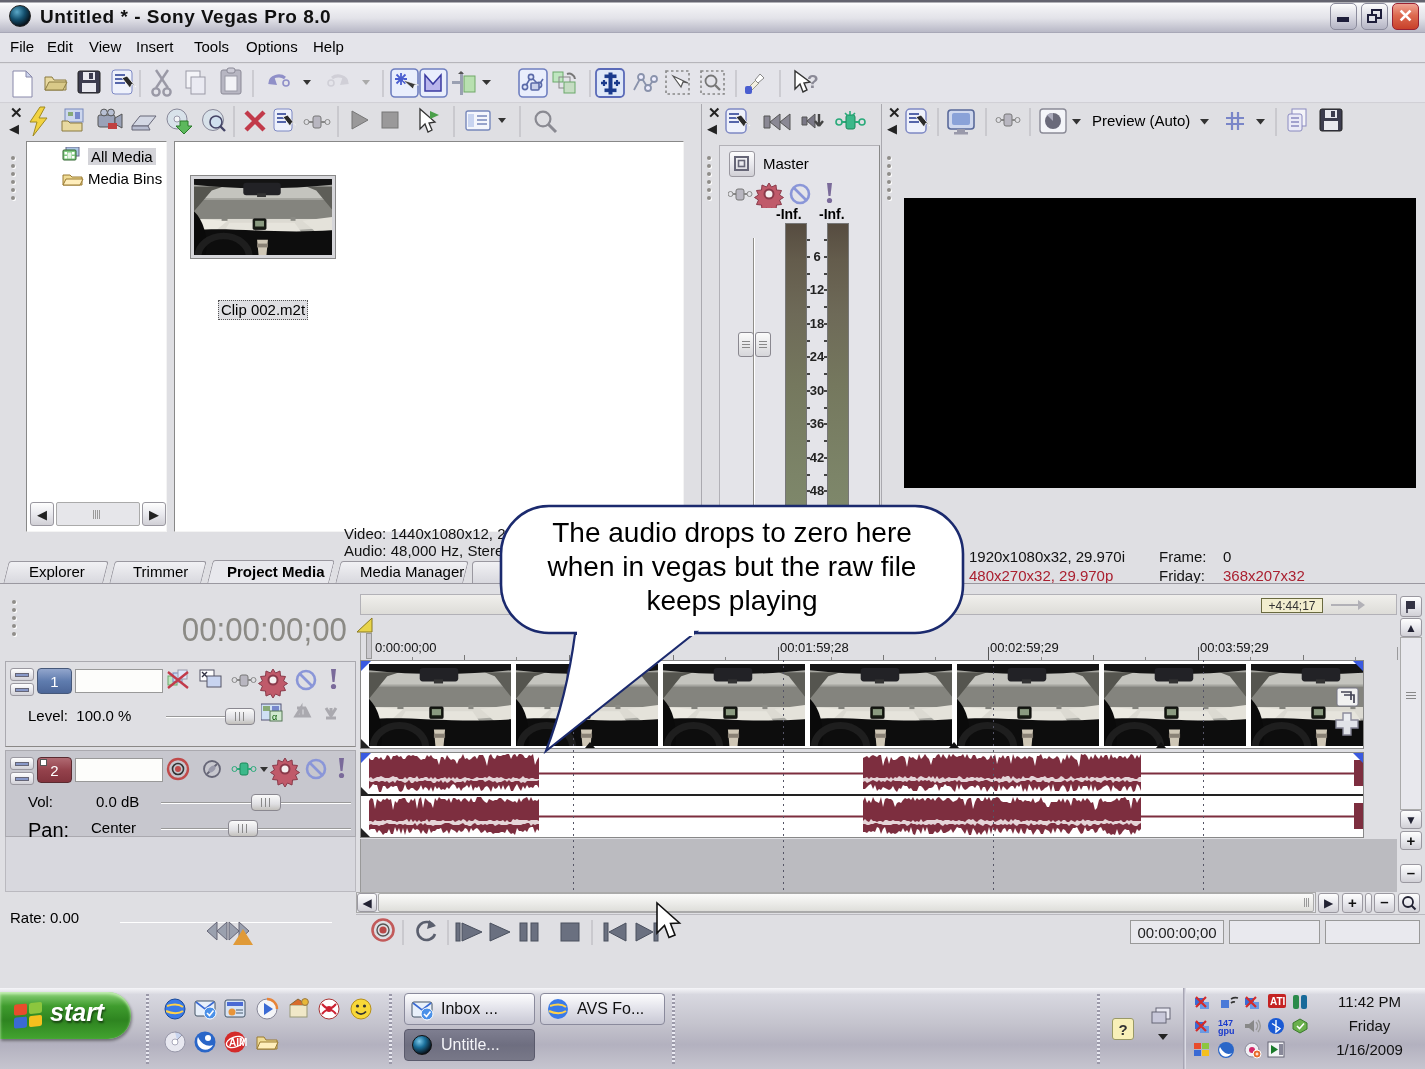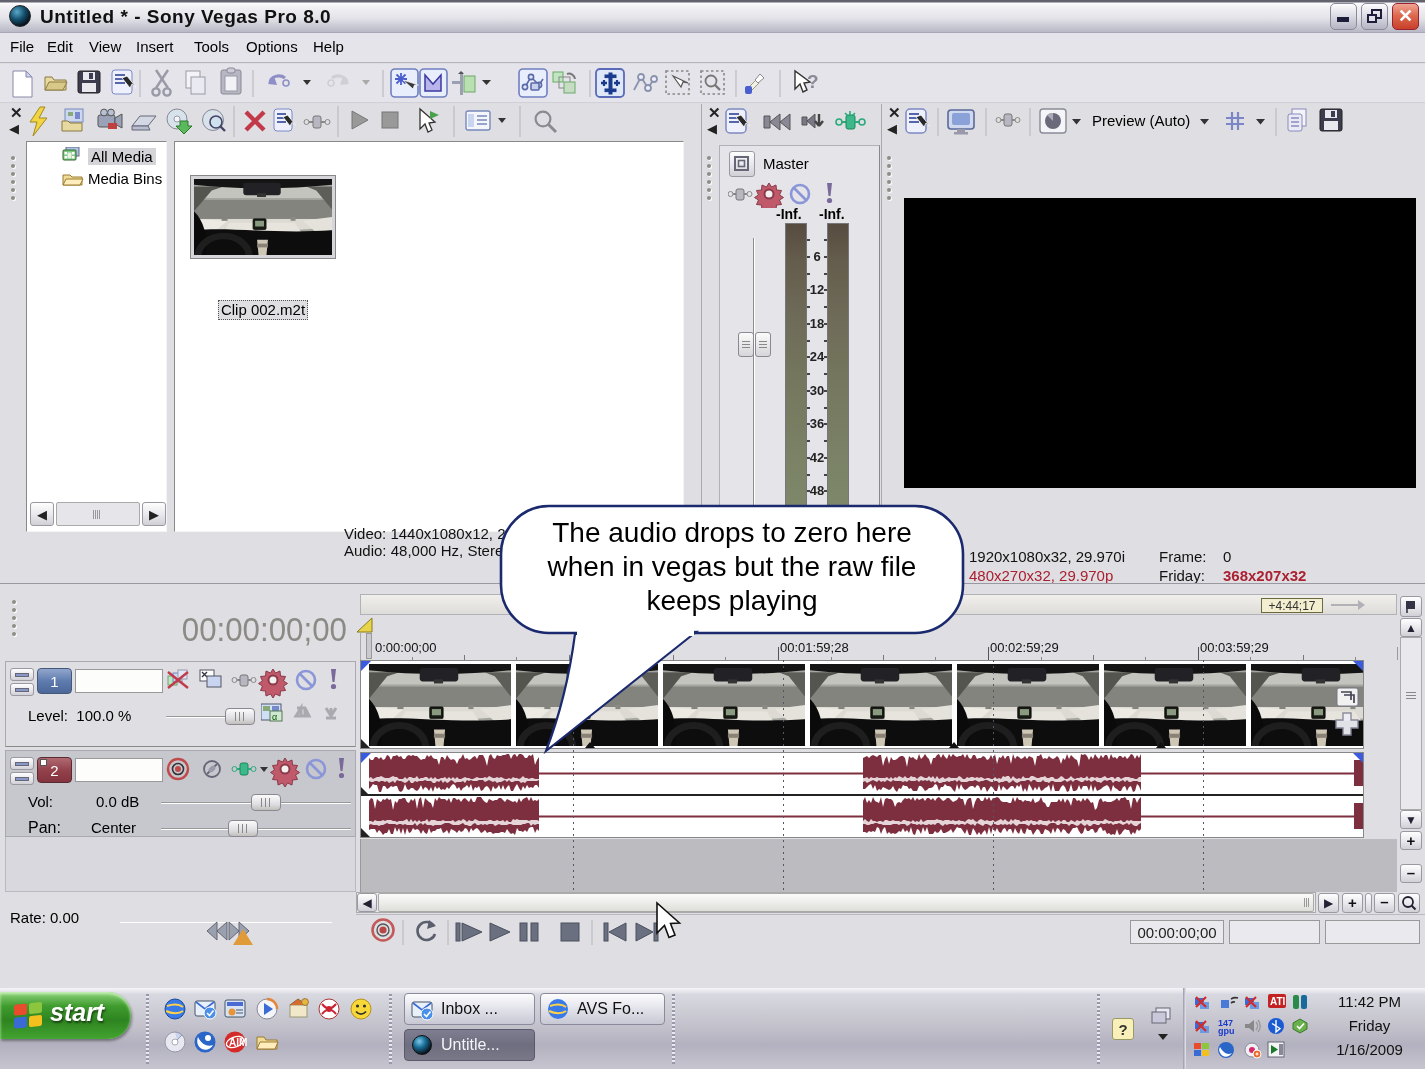--- a/index.html
+++ b/index.html
@@ -562,23 +562,34 @@
         <i></i>
         <i></i>
         <i></i>
       </div>
   <div class="abs" style="left:22px;top:94px;width:512px;height:290px;background:#000;"></div>
   <div class="abs" style="left:87px;top:444px;font-size:15px;color:#111;">1920x1080x32, 29.970i</div>
   <div class="abs" style="left:277px;top:444px;font-size:15px;color:#111;">Frame:</div>
   <div class="abs" style="left:341px;top:444px;font-size:15px;color:#111;">0</div>
   <div class="abs" style="left:87px;top:463px;font-size:15px;color:#aa2030;">480x270x32, 29.970p</div>
   <div class="abs" style="left:277px;top:463px;font-size:15px;color:#111;">Friday:</div>
-  <div class="abs" style="left:341px;top:463px;font-size:15px;color:#aa2030;font-weight:bold;">368x207x32</div>
- </div>
-
+  <div class="abs" style="left:341px;top:463px;font-size:15px;color:#aa2030;">368x207x32</div>
+ </div>
+
+ <div class="abs" style="left:0;top:455px;width:701px;height:24px;">
+  <div class="abs" style="left:6px;top:2px;width:100px;height:22px;background:linear-gradient(180deg,#f1f1f4,#d8d8de);border:1px solid #9a98a0;border-bottom:none;transform:skewX(-14deg);border-radius:3px 3px 0 0;"></div>
+  <div class="abs" style="left:112px;top:2px;width:92px;height:22px;background:linear-gradient(180deg,#f1f1f4,#d8d8de);border:1px solid #9a98a0;border-bottom:none;transform:skewX(-14deg);border-radius:3px 3px 0 0;"></div>
+  <div class="abs" style="left:210px;top:1px;width:122px;height:23px;background:#e8e8ed;border:1px solid #9a98a0;border-bottom:none;transform:skewX(-14deg);border-radius:3px 3px 0 0;"></div>
+  <div class="abs" style="left:338px;top:2px;width:128px;height:22px;background:linear-gradient(180deg,#f1f1f4,#d8d8de);border:1px solid #9a98a0;border-bottom:none;transform:skewX(-14deg);border-radius:3px 3px 0 0;"></div>
+  <span class="abs" style="left:29px;top:4px;font-size:15px;">Explorer</span>
+  <span class="abs" style="left:133px;top:4px;font-size:15px;">Trimmer</span>
+  <span class="abs" style="left:227px;top:4px;font-size:15px;font-weight:bold;">Project Media</span>
+  <span class="abs" style="left:360px;top:4px;font-size:15px;">Media Manager</span>
+  <div class="abs" style="left:472px;top:2px;width:40px;height:22px;background:linear-gradient(180deg,#f1f1f4,#d8d8de);border:1px solid #9a98a0;border-bottom:none;border-radius:4px 4px 0 0;"></div>
+ </div>
 </div>
 
 <div id="timeline" class="abs" style="left:0;top:583px;width:1425px;height:405px;background:#dfdfe3;border-top:1px solid #9a98a0;">
 
  <div class="abs" style="left:0;top:0;width:356px;height:330px;">
   <div class="grip" style="left:12px;top:12px;">
         <i></i>
         <i></i>
         <i></i>
         <i></i>
@@ -684,21 +695,21 @@
           </g>
       <g transform="translate(170,3)">
             <path d="M3 0 h5 l-1.5 13 h-2 z" fill="#7a6a9a"></path>
             <circle cx="5.5" cy="17.5" r="2.6" fill="#7a6a9a"></circle>
           </g>
     </svg>
     <div class="abs" style="left:22px;top:42px;font-size:15px;">Vol:</div>
     <div class="abs" style="left:90px;top:42px;font-size:15px;">0.0 dB</div>
     <div class="sliderline" style="left:155px;top:51px;width:190px;"></div>
     <div class="sliderhandle" style="left:245px;top:43px;"></div>
-    <div class="abs" style="left:22px;top:68px;font-size:16px;">Pan:</div>
+    <div class="abs" style="left:22px;top:68px;font-size:20px;">Pan:</div>
     <div class="abs" style="left:85px;top:68px;font-size:15px;">Center</div>
     <div class="sliderline" style="left:155px;top:77px;width:190px;"></div>
     <div class="sliderhandle" style="left:222px;top:69px;"></div>
   </div>
   <div class="abs" style="left:5px;top:253px;width:351px;height:55px;background:#d8d8de;border:1px solid #bab9bf;border-top:none;"></div>
 
   <div class="abs" style="left:10px;top:325px;font-size:15px;">Rate: 0.00</div>
   <div class="abs" style="left:120px;top:338px;width:212px;height:1px;background:#999;border-bottom:1px solid #fff;"></div>
   <svg width="60" height="40" style="position:absolute;left:205px;top:326px;">
     <path d="M12 12 L2 21 L12 30 z M22 12 L12 21 L22 30 z" fill="#9aa0ae" stroke="#667"></path>

